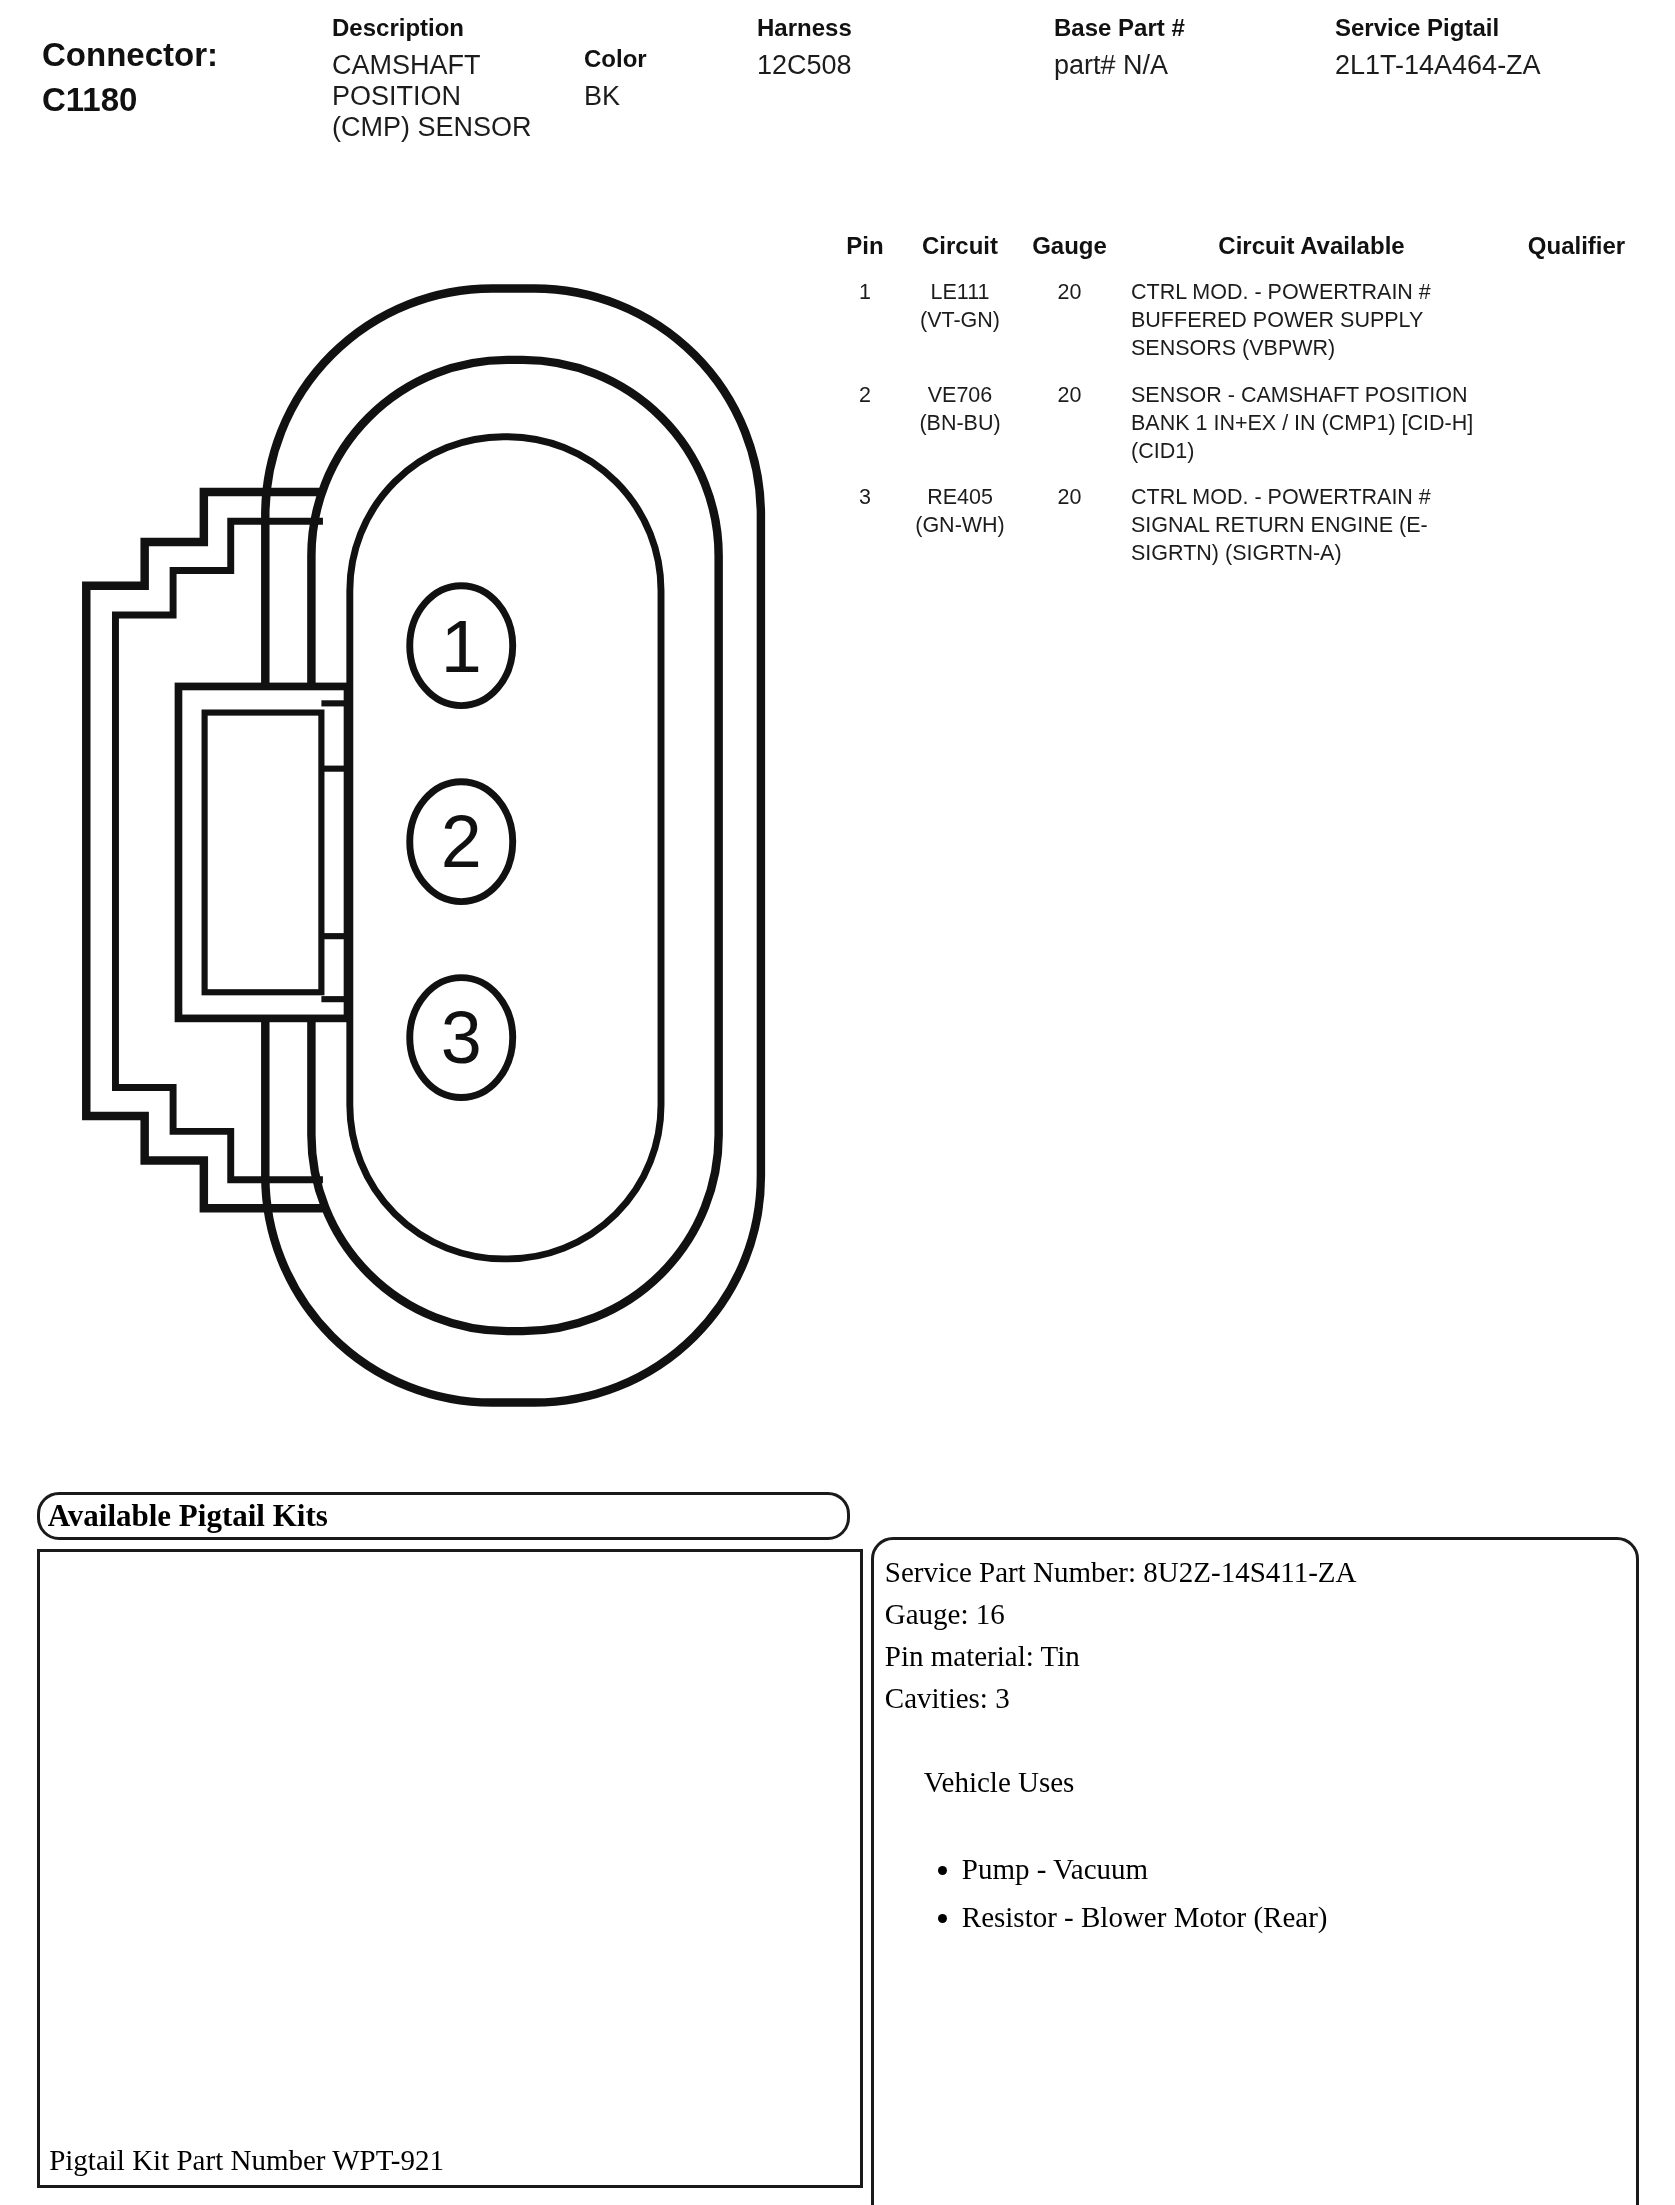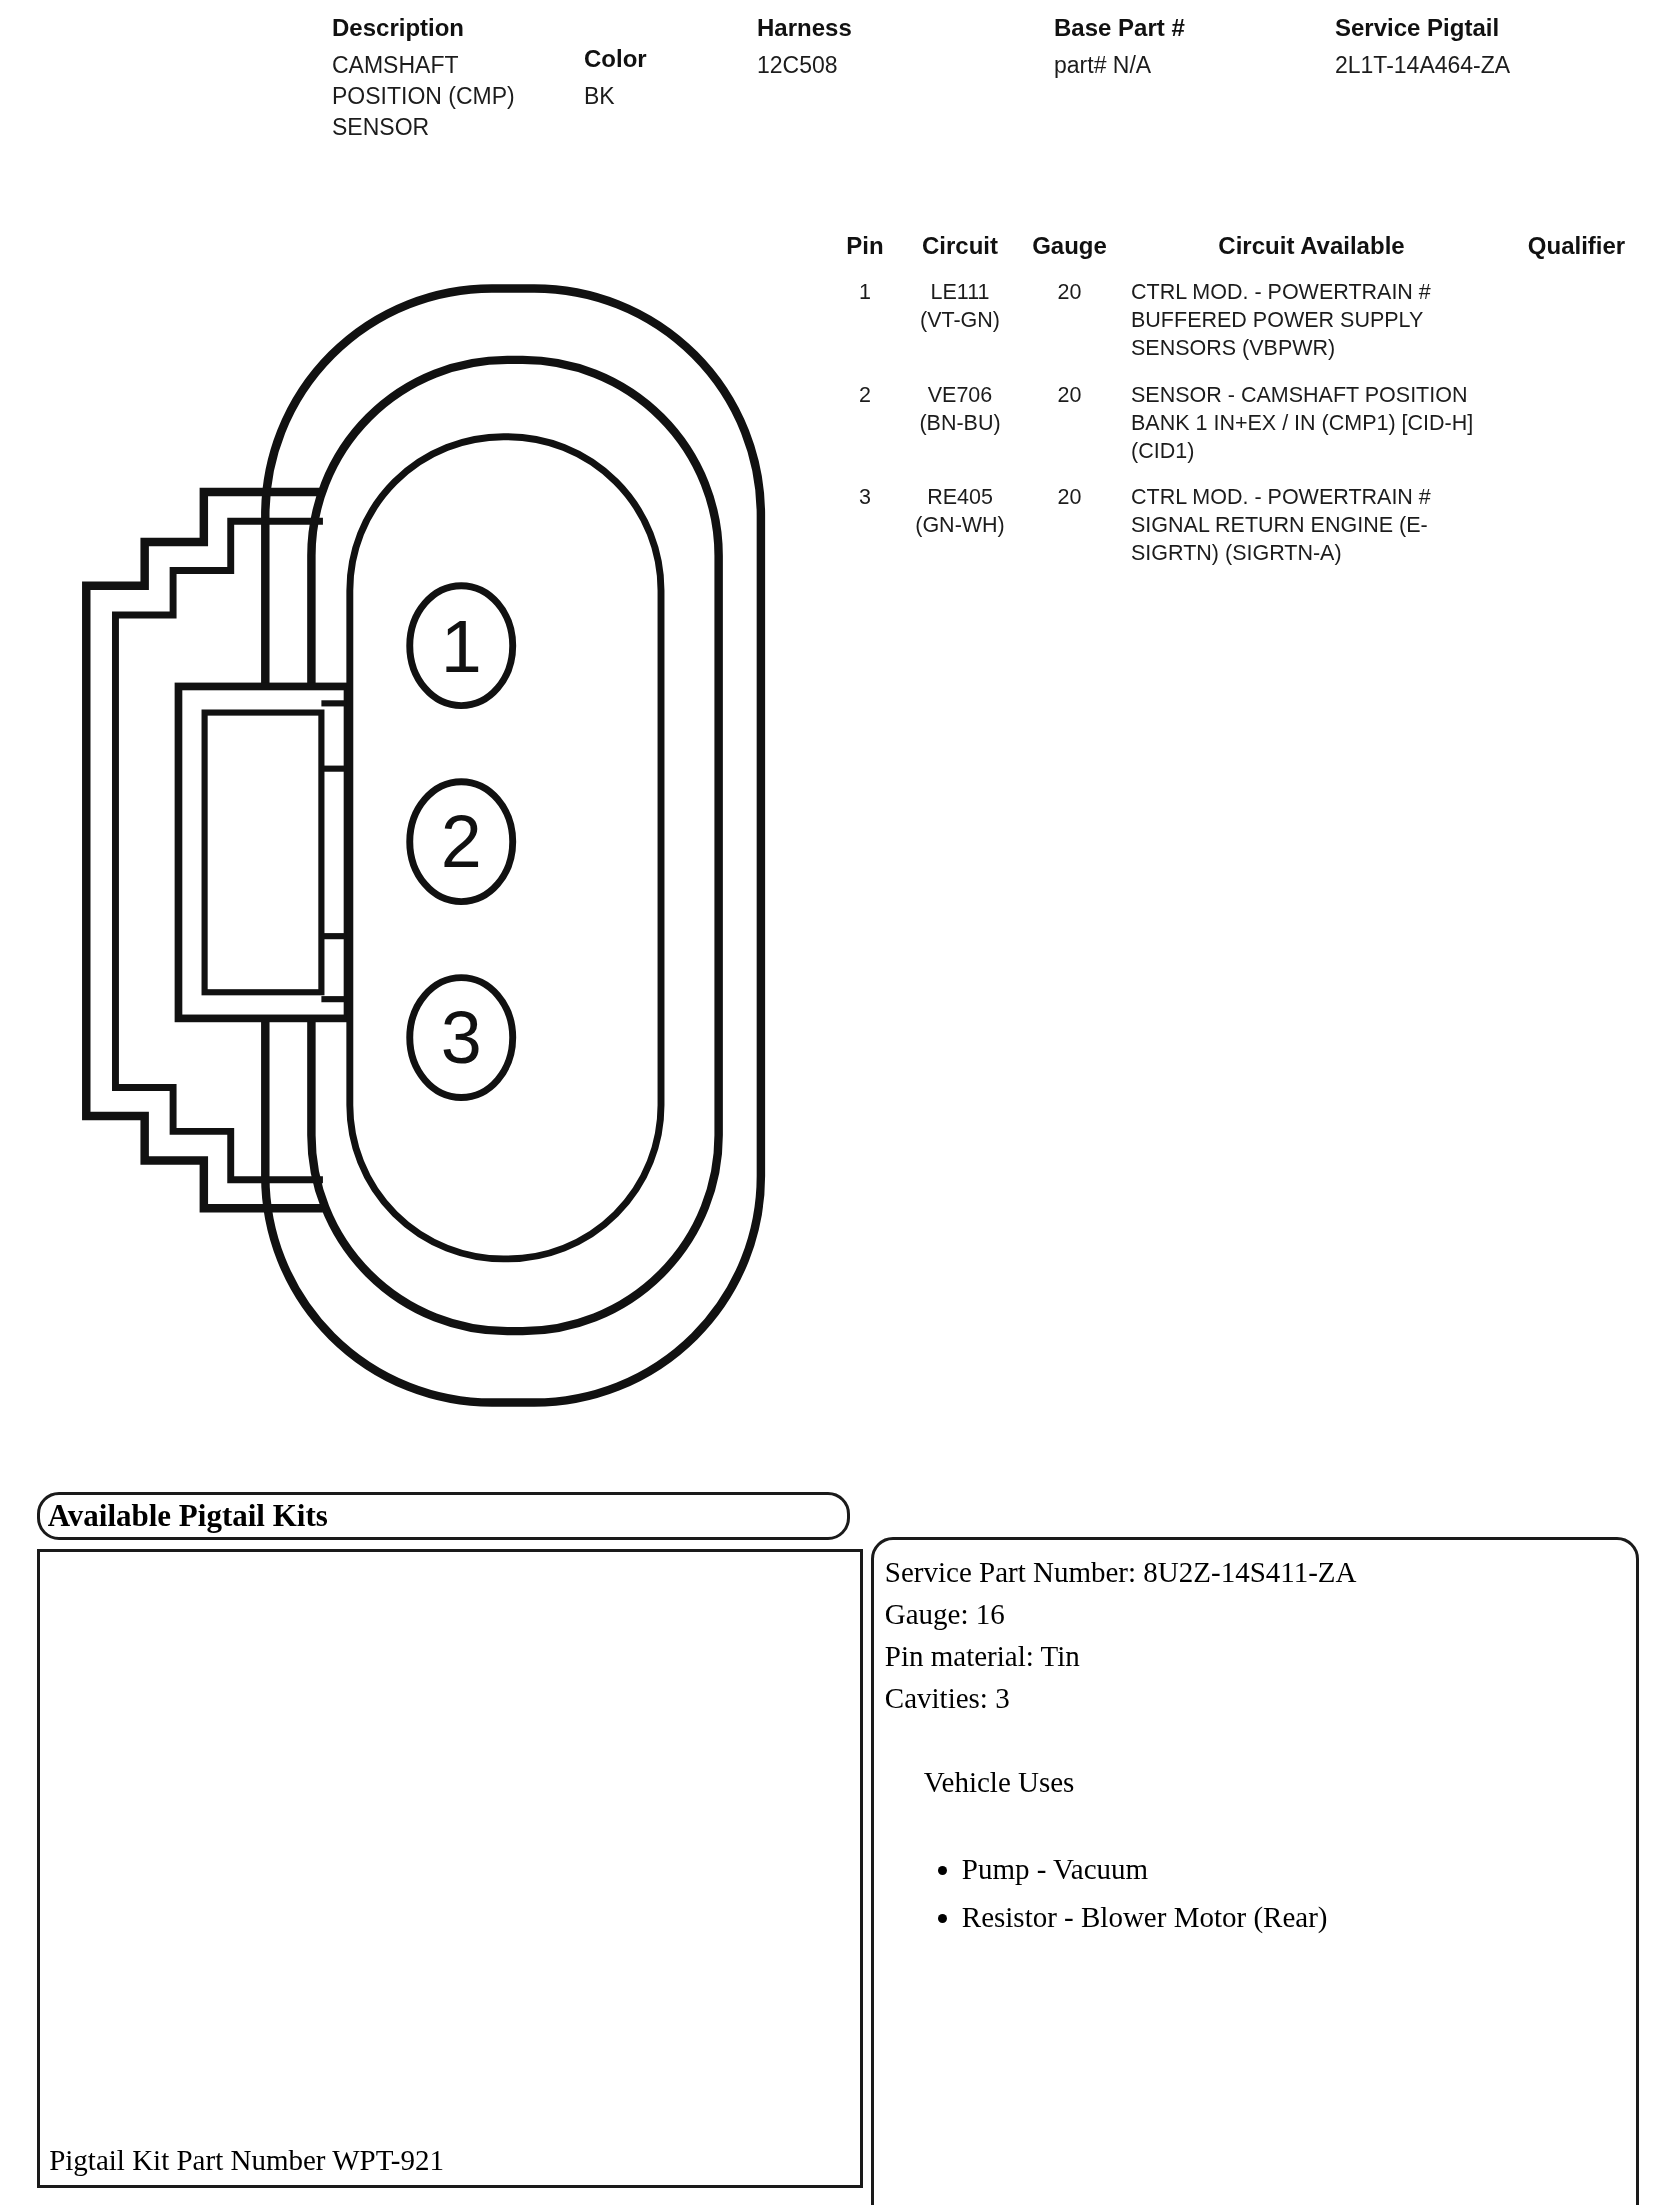--- a/index.html
+++ b/index.html
@@ -4,21 +4,21 @@
 <style>
   html,body{margin:0;padding:0;background:#fff;}
   .page{
     position:relative;width:1675px;height:2205px;background:#ffffff;
     font-family:"Liberation Sans",sans-serif;color:#1c1c1c;overflow:hidden;
   }
   
   .conn-title{position:absolute;left:42px;top:32px;font-size:33px;font-weight:bold;line-height:45px;color:#111;}
   .hcol{position:absolute;text-align:left;}
   .hlabel{font-weight:bold;font-size:24px;color:#111;}
-  .hval{font-size:23px;line-height:31px;margin-top:7.7px;}
+  .hval{font-size:27px;line-height:31px;margin-top:7.7px;}
   .col-desc{left:332px;top:14px;width:207px;}
   .col-color{left:584px;top:45px;width:115px;}
   .col-harness{left:757px;top:14px;width:184px;}
   .col-basepart{left:1054px;top:14px;width:220px;}
   .col-pigtail{left:1335px;top:14px;width:269px;}
   
   .pin-table{position:absolute;left:841px;top:232px;width:803px;}
   .pt-grid{display:grid;grid-template-columns:48px 96px 77px 361px 123px;column-gap:23px;}
   .pt-head{font-weight:bold;font-size:24px;color:#111;}
   .pt-head > div{text-align:center;}
@@ -47,20 +47,24 @@
   .b{font-weight:normal;}
   .vuses-title{margin-top:42px;margin-left:39px;}
   .vuses-list{margin:45px 0 0 0;padding-left:77px;}
   .vuses-list li{margin-bottom:6.1px;}
 </style>
 </head>
 <body>
 
 <div class="page">
 
+  <div class="conn-title">
+    <div>Connector:</div>
+    <div>C1180</div>
+  </div>
 
   <div class="hcol col-desc">
     <div class="hlabel">Description</div>
     <div class="hval">CAMSHAFT POSITION (CMP) SENSOR</div>
   </div>
 
   <div class="hcol col-color">
     <div class="hlabel">Color</div>
     <div class="hval">BK</div>
   </div>

